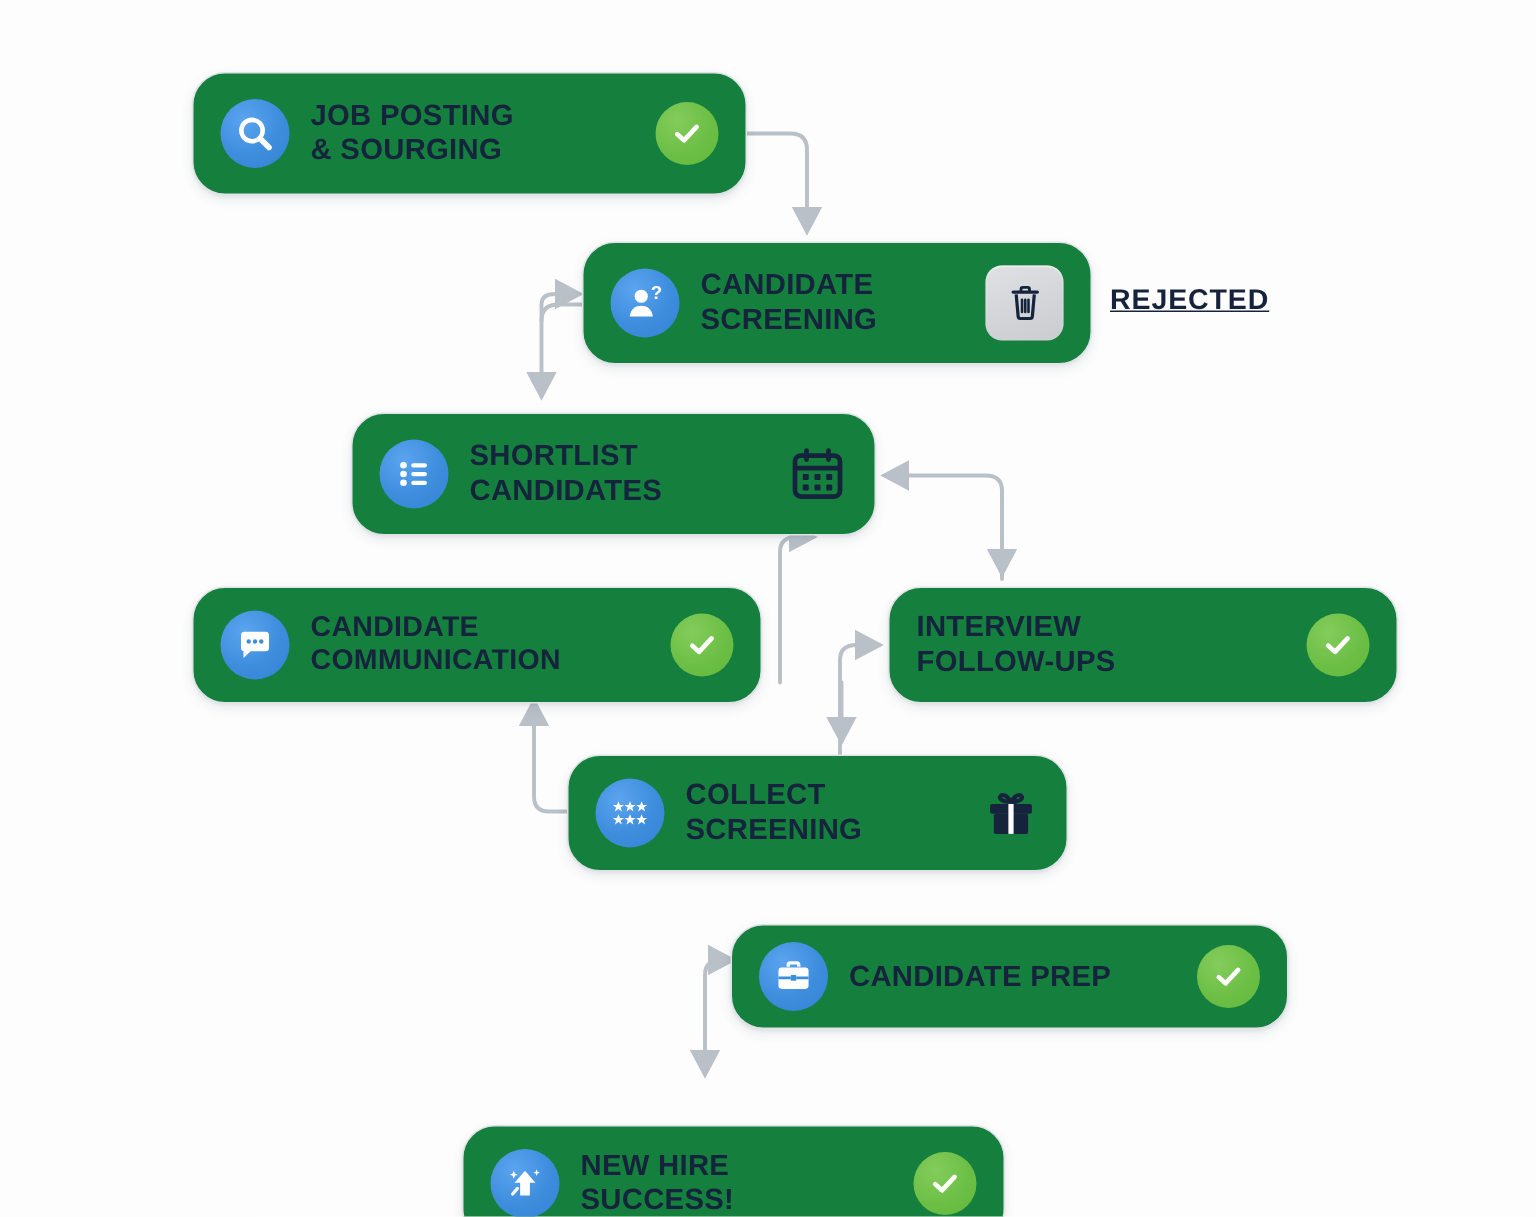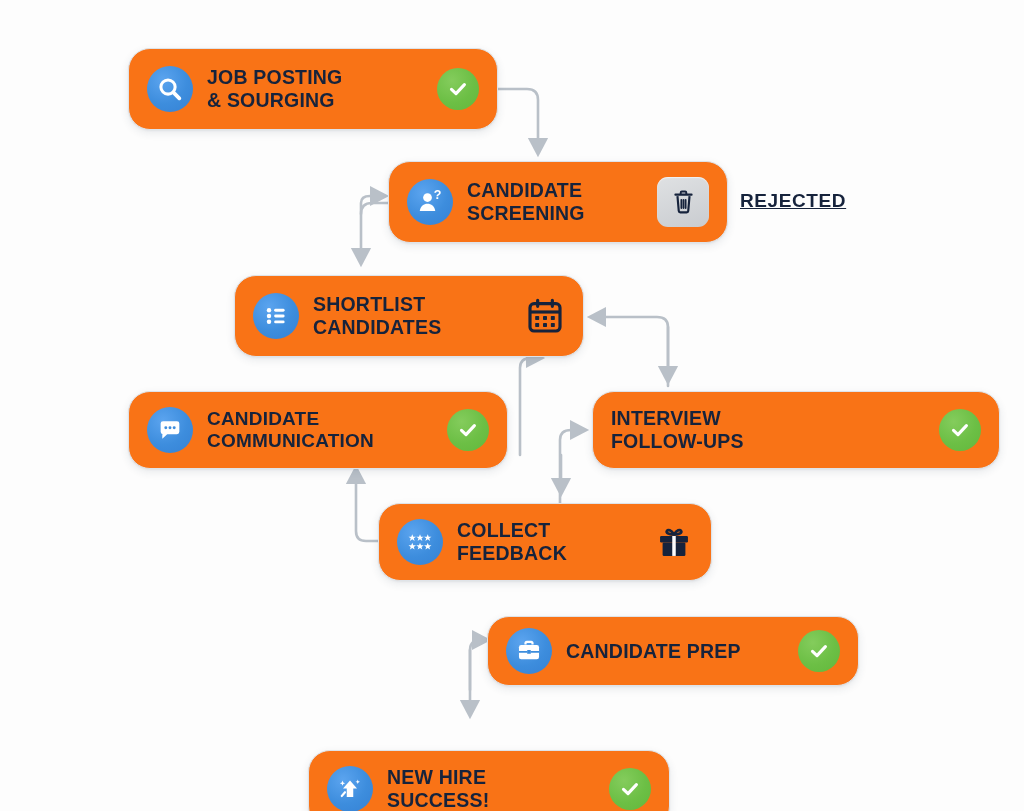--- a/index.html
+++ b/index.html
@@ -25,21 +25,21 @@
     position: absolute;
     left: 0; top: 0;
     width: 1024px;
     height: 811px;
     pointer-events: none;
     z-index: 1;
   }
   .node {
     position: absolute;
     box-sizing: border-box;
-    background: #f97316;
+    background: #15803d;
     border: 1.5px solid #dfe3e8;
     border-radius: 22px;
     box-shadow: 0 3px 8px rgba(40,55,80,0.10), 0 1px 2px rgba(40,55,80,0.06);
     display: flex;
     align-items: center;
     z-index: 2;
   }
   .node-inner {
     display: flex;
     align-items: center;
@@ -232,21 +232,21 @@
       <span class="node-label small">CANDIDATE
 COMMUNICATION</span>
       <span class="check">
         <svg width="24" height="24" viewBox="0 0 24 24">
           <path d="M5.5 12.4 L10 16.6 L18.4 7.6" fill="none" stroke="#ffffff" stroke-width="3.1" stroke-linecap="round" stroke-linejoin="round"></path>
         </svg>
       </span>
     </div>
   </div>
 
-  <div class="node" style="left:592px; top:391px; width:408px; height:78px;">
+  <div class="node" style="left:592px; top:391px; width:340px; height:78px;">
     <div class="node-inner">
       <span class="node-label">INTERVIEW
 FOLLOW-UPS</span>
       <span class="check">
         <svg width="24" height="24" viewBox="0 0 24 24">
           <path d="M5.5 12.4 L10 16.6 L18.4 7.6" fill="none" stroke="#ffffff" stroke-width="3.1" stroke-linecap="round" stroke-linejoin="round"></path>
         </svg>
       </span>
     </div>
   </div>
@@ -259,21 +259,21 @@
             <path d="M6.2 6.1 L6.95 8.0 L9.0 8.0 L7.35 9.25 L7.95 11.2 L6.2 10.0 L4.45 11.2 L5.05 9.25 L3.4 8.0 L5.45 8.0 Z"></path>
             <path d="M12 6.1 L12.75 8.0 L14.8 8.0 L13.15 9.25 L13.75 11.2 L12 10.0 L10.25 11.2 L10.85 9.25 L9.2 8.0 L11.25 8.0 Z"></path>
             <path d="M17.8 6.1 L18.55 8.0 L20.6 8.0 L18.95 9.25 L19.55 11.2 L17.8 10.0 L16.05 11.2 L16.65 9.25 L15.0 8.0 L17.05 8.0 Z"></path>
             <path d="M6.2 12.6 L6.95 14.5 L9.0 14.5 L7.35 15.75 L7.95 17.7 L6.2 16.5 L4.45 17.7 L5.05 15.75 L3.4 14.5 L5.45 14.5 Z"></path>
             <path d="M12 12.6 L12.75 14.5 L14.8 14.5 L13.15 15.75 L13.75 17.7 L12 16.5 L10.25 17.7 L10.85 15.75 L9.2 14.5 L11.25 14.5 Z"></path>
             <path d="M17.8 12.6 L18.55 14.5 L20.6 14.5 L18.95 15.75 L19.55 17.7 L17.8 16.5 L16.05 17.7 L16.65 15.75 L15.0 14.5 L17.05 14.5 Z"></path>
           </g>
         </svg>
       </span>
       <span class="node-label">COLLECT
-FEEDBACK</span>
+SCREENING</span>
       <span class="right-glyph">
         <svg width="38" height="38" viewBox="0 0 24 24">
           <path d="M12 7.4 C10.2 4.2 8.2 4.0 7.5 5.0 C6.8 6.0 8.4 7.3 12 7.4 Z
                    M12 7.4 C13.8 4.2 15.8 4.0 16.5 5.0 C17.2 6.0 15.6 7.3 12 7.4 Z" fill="none" stroke="#16233c" stroke-width="1.7" stroke-linejoin="round"></path>
           <rect x="3.2" y="8.2" width="17.6" height="4.1" rx="0.8" fill="#16233c"></rect>
           <rect x="4.8" y="12.3" width="14.4" height="8.5" rx="0.8" fill="#16233c"></rect>
           <rect x="10.9" y="8.2" width="2.2" height="12.6" fill="#fcfcfd"></rect>
         </svg>
       </span>
     </div>

